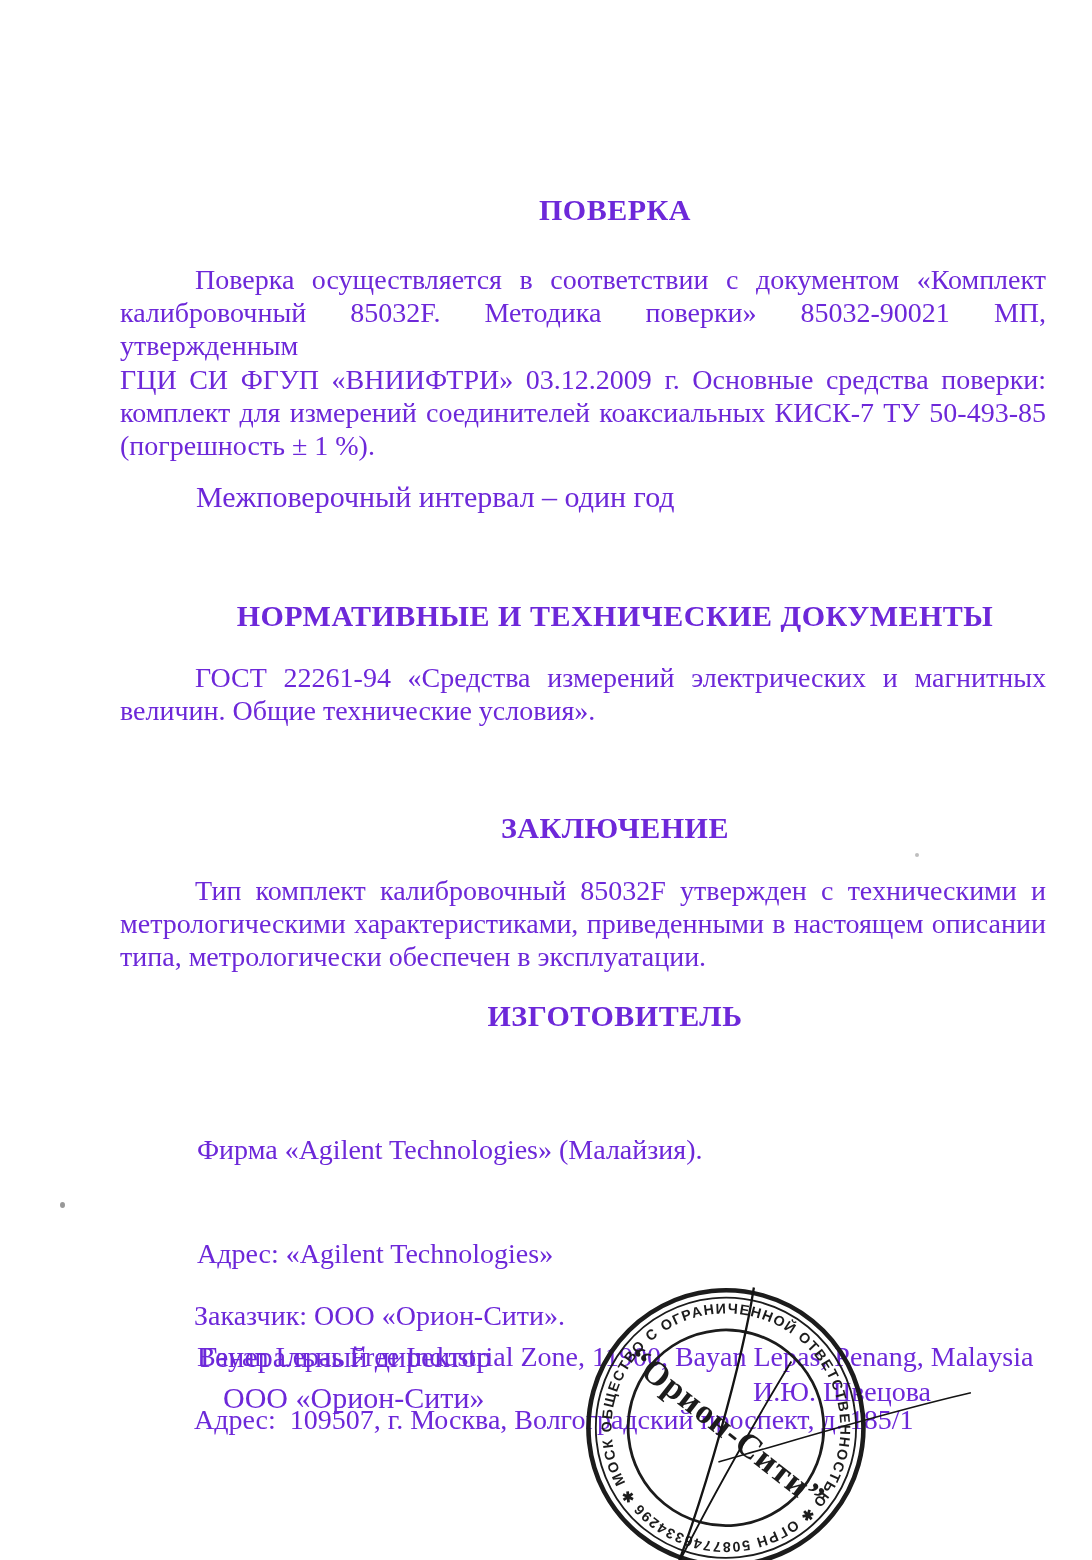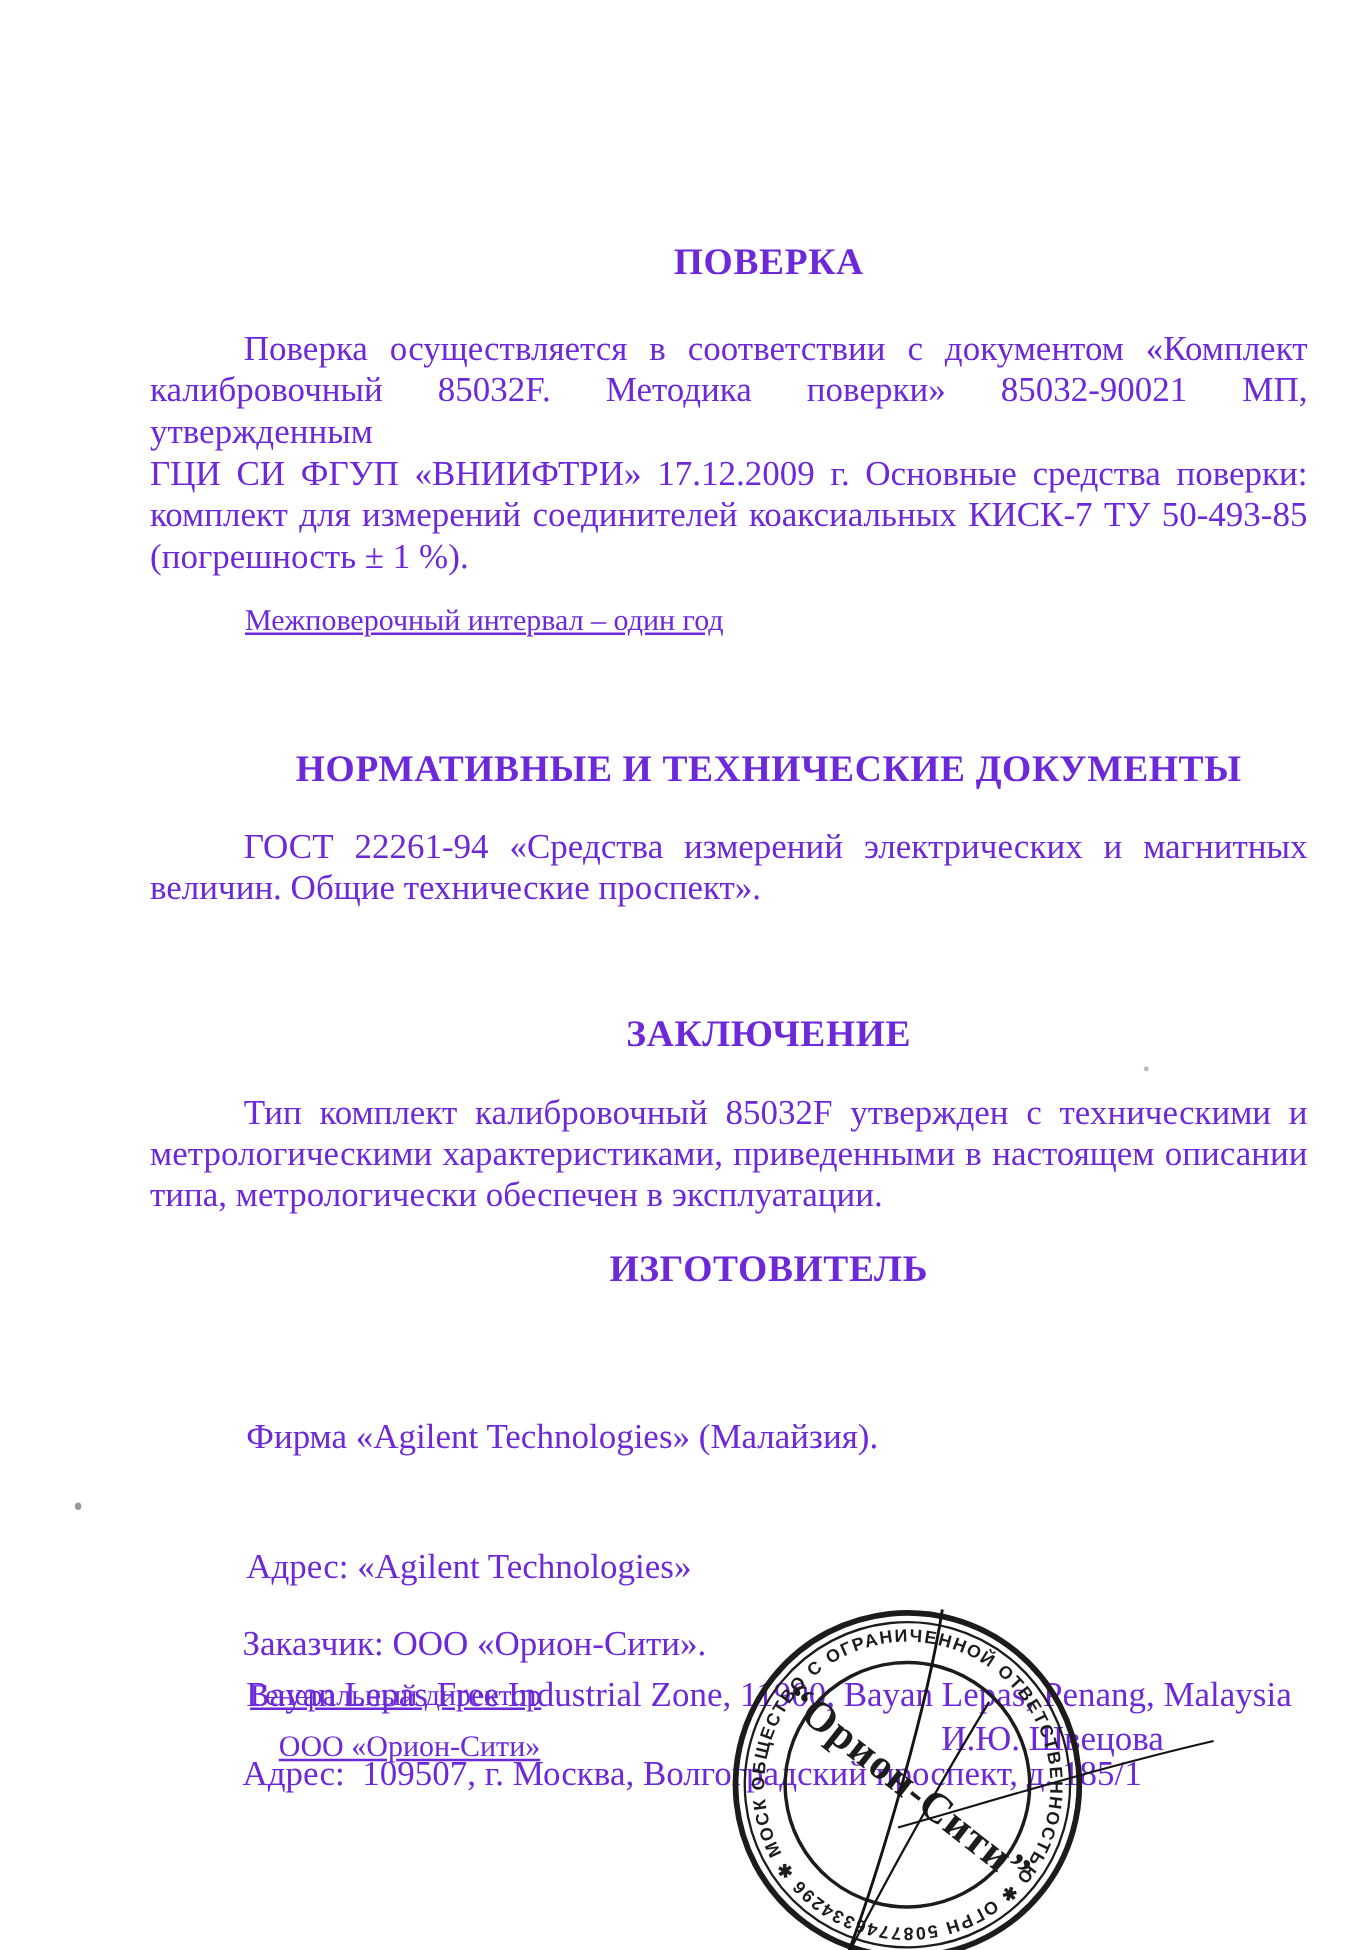--- a/index.html
+++ b/index.html
@@ -22,24 +22,23 @@
   }
   .para{
     left:120px;width:926px;
     font-size:28px;
     line-height:33.2px;
   }
   .para .ln{text-align:justify;}
   .para .jl{text-align-last:justify;}
   .para .indent{padding-left:75px;}
   .plainline{
-    font-size:24px;
+    font-size:30px;
     white-space:pre-wrap;
     line-height:34px;
-    text-decoration:underline;
   }
   .block{font-size:28px;line-height:34.5px;white-space:pre-wrap;}
   .stamp-wrap{
     left:578px;top:1274px;
     width:406px;height:296px;
     transform:rotate(-6deg);
     z-index:2;
   }
   .stamp-wrap svg{display:block;}
   .signee{
@@ -53,32 +52,32 @@
 </head>
 <body>
 
 <div class="page">
 
   <div class="abs heading" style="top:193px;">ПОВЕРКА</div>
 
   <div class="abs para" style="top:263px;">
     <div class="ln jl indent">Поверка  осуществляется  в  соответствии  с  документом  «Комплект</div>
     <div class="ln jl">калибровочный 85032F. Методика поверки» 85032-90021 МП, утвержденным</div>
-    <div class="ln jl">ГЦИ СИ ФГУП «ВНИИФТРИ» 17.12.2009 г. Основные средства поверки:</div>
+    <div class="ln jl">ГЦИ СИ ФГУП «ВНИИФТРИ» 03.12.2009 г. Основные средства поверки:</div>
     <div class="ln jl">комплект для измерений соединителей коаксиальных КИСК-7 ТУ 50-493-85</div>
     <div class="ln">(погрешность ± 1 %).</div>
   </div>
 
   <div class="abs plainline" style="left:196px;top:480px;">Межповерочный интервал – один год</div>
 
   <div class="abs heading" style="top:599px;">НОРМАТИВНЫЕ И ТЕХНИЧЕСКИЕ ДОКУМЕНТЫ</div>
 
   <div class="abs para" style="top:661px;">
     <div class="ln jl indent">ГОСТ  22261-94  «Средства  измерений  электрических  и  магнитных</div>
-    <div class="ln">величин. Общие технические проспект».</div>
+    <div class="ln">величин. Общие технические условия».</div>
   </div>
 
 
   <div class="abs heading" style="top:811px;">ЗАКЛЮЧЕНИЕ</div>
 
   <div class="abs para" style="top:874px;">
     <div class="ln jl indent">Тип  комплект  калибровочный  85032F  утвержден  с  техническими  и</div>
     <div class="ln jl">метрологическими  характеристиками,  приведенными  в  настоящем  описании</div>
     <div class="ln">типа, метрологически обеспечен в эксплуатации.</div>
   </div>

